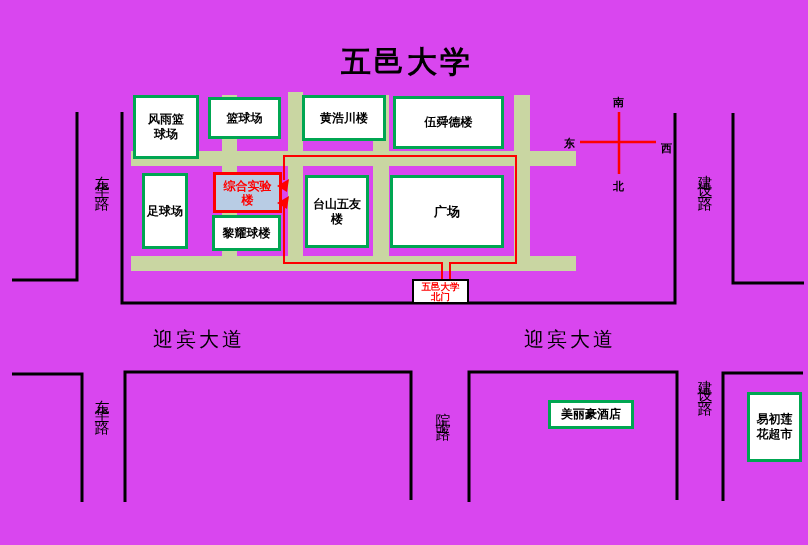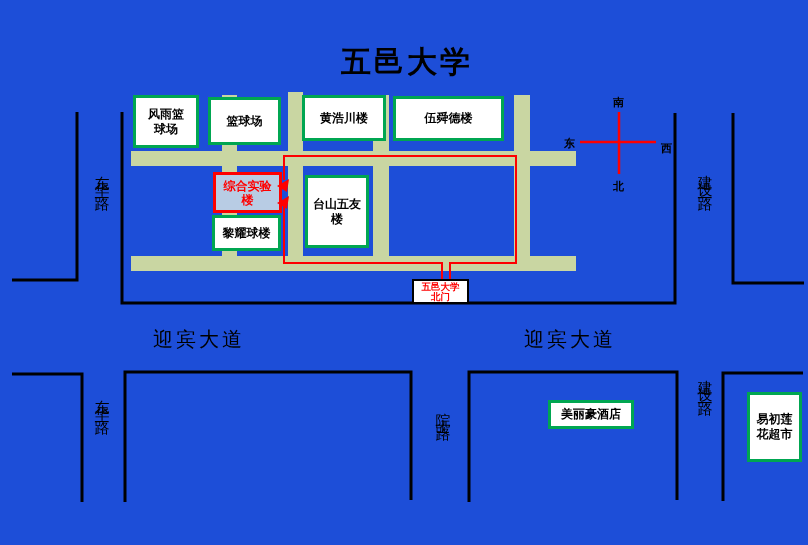--- a/index.html
+++ b/index.html
@@ -1,17 +1,17 @@
 <!DOCTYPE html>
 <html><head>
 <meta charset="utf-8">
 <style>
   html,body{margin:0;padding:0;background:#ffffff;}
   #canvas{
-    position:relative;width:808px;height:545px;background:#1d4ed8;
+    position:relative;width:808px;height:545px;background:#d946ef;
     font-family:"Liberation Sans","DejaVu Sans",sans-serif;color:#000;
     overflow:hidden;
     text-decoration:underline;
   }
   svg.layer{position:absolute;left:0;top:0;pointer-events:none;}
   .title{
     position:absolute;left:307px;top:42px;width:200px;text-align:center;
     font-size:30px;font-weight:bold;letter-spacing:3px;
     font-family:"Liberation Serif","DejaVu Serif",serif;
   }
@@ -68,43 +68,49 @@
       <polyline points="12,374 82,374 82,502"></polyline>
 
       <polyline points="125,502 125,372 411,372 411,500"></polyline>
       <polyline points="469,502 469,372 677,372 677,500"></polyline>
       <polyline points="723,501 723,373 803,373"></polyline>
     </g>
   </svg>
 
   <div class="title">五邑大学</div>
 
-  <div class="bld" style="left:133px;top:95px;width:66px;height:53px">
+  <div class="bld" style="left:133px;top:95px;width:66px;height:64px">
     <span class="lbl">风雨篮
 球场</span>
   </div>
-  <div class="bld" style="left:208px;top:97px;width:73px;height:48px">
+  <div class="bld" style="left:208px;top:97px;width:73px;height:42px">
     <span class="lbl">篮球场</span>
   </div>
   <div class="bld" style="left:302px;top:95px;width:84px;height:46px">
     <span class="lbl">黄浩川楼</span>
   </div>
-  <div class="bld" style="left:393px;top:96px;width:111px;height:45px">
+  <div class="bld" style="left:393px;top:96px;width:111px;height:53px">
     <span class="lbl">伍舜德楼</span>
+  </div>
+  <div class="bld" style="left:142px;top:173px;width:46px;height:76px">
+    <span class="lbl">足球场</span>
   </div>
   <div class="bld highlight" style="left:213px;top:172px;width:69px;height:41px">
     <span class="lbl">综合实验
 楼</span>
   </div>
   <div class="bld" style="left:212px;top:215px;width:69px;height:36px">
     <span class="lbl">黎耀球楼</span>
   </div>
   <div class="bld" style="left:305px;top:175px;width:64px;height:73px">
     <span class="lbl">台山五友
 楼</span>
+  </div>
+  <div class="bld big" style="left:390px;top:175px;width:114px;height:73px">
+    <span class="lbl">广场</span>
   </div>
 
   <div class="bld" style="left:548px;top:400px;width:86px;height:29px">
     <span class="lbl">美丽豪酒店</span>
   </div>
   <div class="bld" style="left:747px;top:392px;width:55px;height:70px">
     <span class="lbl">易初莲
 花超市</span>
   </div>
 

